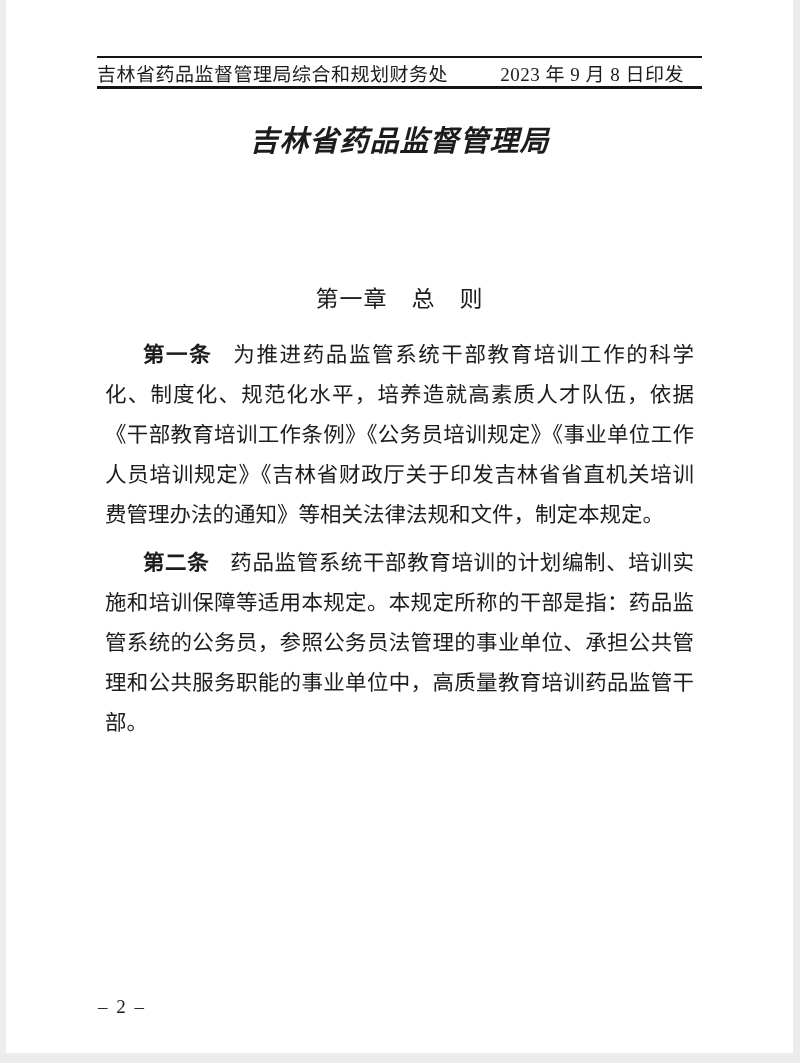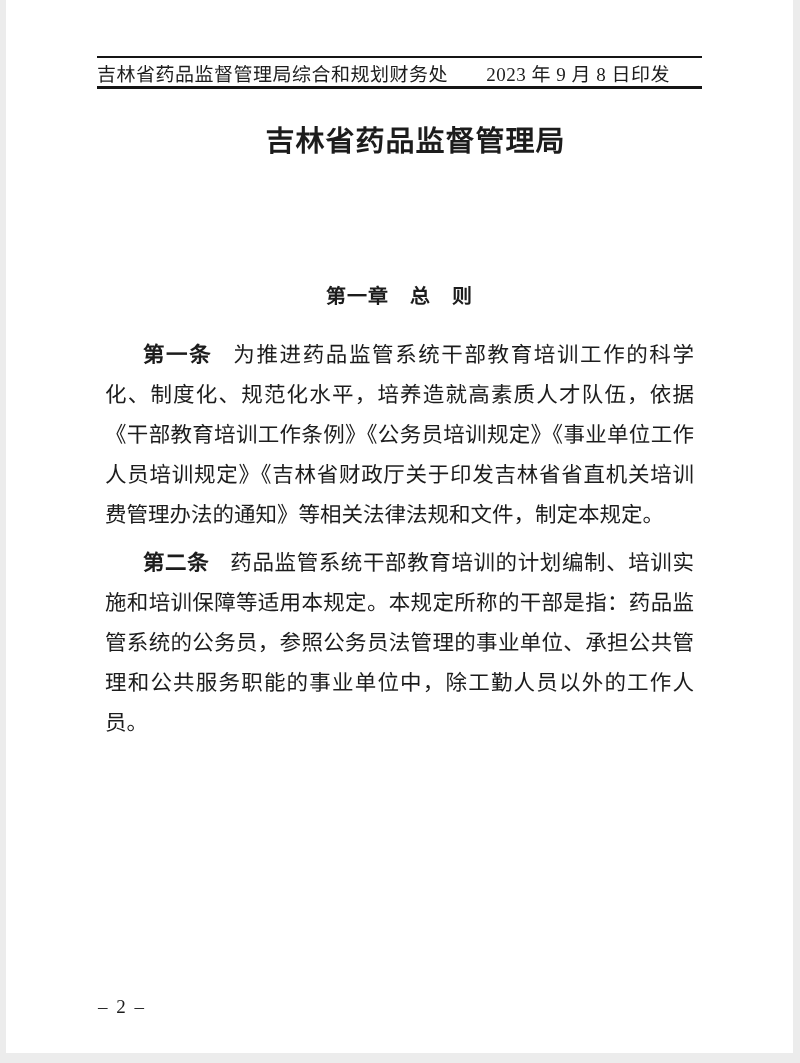--- a/index.html
+++ b/index.html
@@ -36,41 +36,42 @@
     border-bottom:3px solid #151515;
     height:28px;
     display:flex;
     align-items:center;
     justify-content:space-between;
     font-size:19px;
     letter-spacing:0.5px;
     white-space:nowrap;
   }
   .header-band .date{
-    margin-right:32px;
+    margin-right:18px;
   }
   
   .doc-title{
     position:absolute;
-    left:16px;top:124px;
+    left:0;top:124px;
     width:605px;
     text-align:center;
     font-size:29px;
     line-height:35px;
     font-weight:bold;
     letter-spacing:1px;
+    font-style:italic;
   }
   
   .chapter{
     position:absolute;
     left:0;top:280px;
     width:605px;
     text-align:center;
-    font-size:20px;
-    font-weight:bold;
+    font-size:23px;
+    font-weight:normal;
     font-family:"Liberation Sans","DejaVu Sans",sans-serif;
     letter-spacing:1px;
   }
   
   .body-text{
     position:absolute;
     left:0;top:327px;
     width:605px;
     font-size:21.5px;
     line-height:40px;
@@ -113,21 +114,21 @@
         <div>吉林省药品监督管理局</div>
       </div>
 
       <div class="chapter">第一章　总　则</div>
 
       <div class="body-text">
         <p>
           <span class="p-label">第一条</span><span>为推进药品监管系统干部教育培训工作的科学化、制度化、规范化水平，培养造就高素质人才队伍，依据《干部教育培训工作条例》《公务员培训规定》《事业单位工作人员培训规定》《吉林省财政厅关于印发吉林省省直机关培训费管理办法的通知》等相关法律法规和文件，制定本规定。</span>
         </p>
         <p>
-          <span class="p-label">第二条</span><span>药品监管系统干部教育培训的计划编制、培训实施和培训保障等适用本规定。本规定所称的干部是指：药品监管系统的公务员，参照公务员法管理的事业单位、承担公共管理和公共服务职能的事业单位中，除工勤人员以外的工作人员。</span>
+          <span class="p-label">第二条</span><span>药品监管系统干部教育培训的计划编制、培训实施和培训保障等适用本规定。本规定所称的干部是指：药品监管系统的公务员，参照公务员法管理的事业单位、承担公共管理和公共服务职能的事业单位中，高质量教育培训药品监管干部。</span>
         </p>
       </div>
 
       <div class="page-number">– 2 –</div>
 
     </div>
   </div>
 </div>
 
 </body></html>

